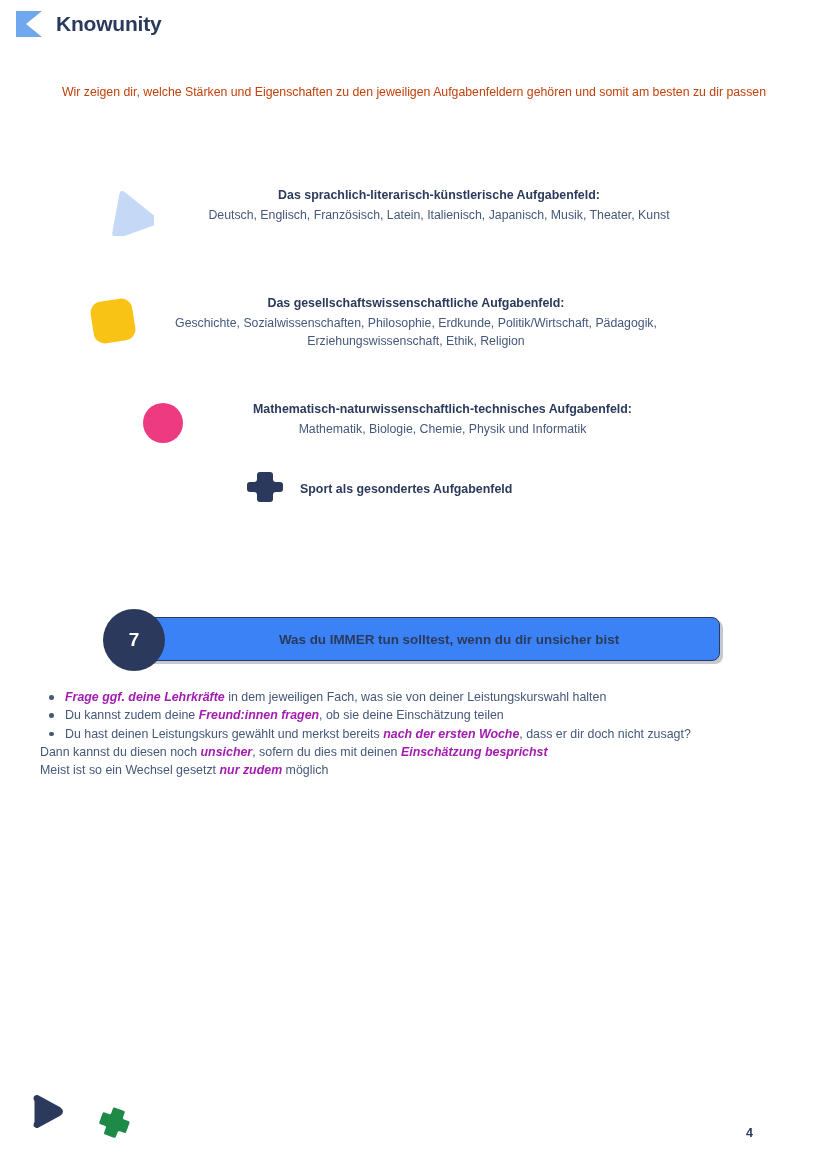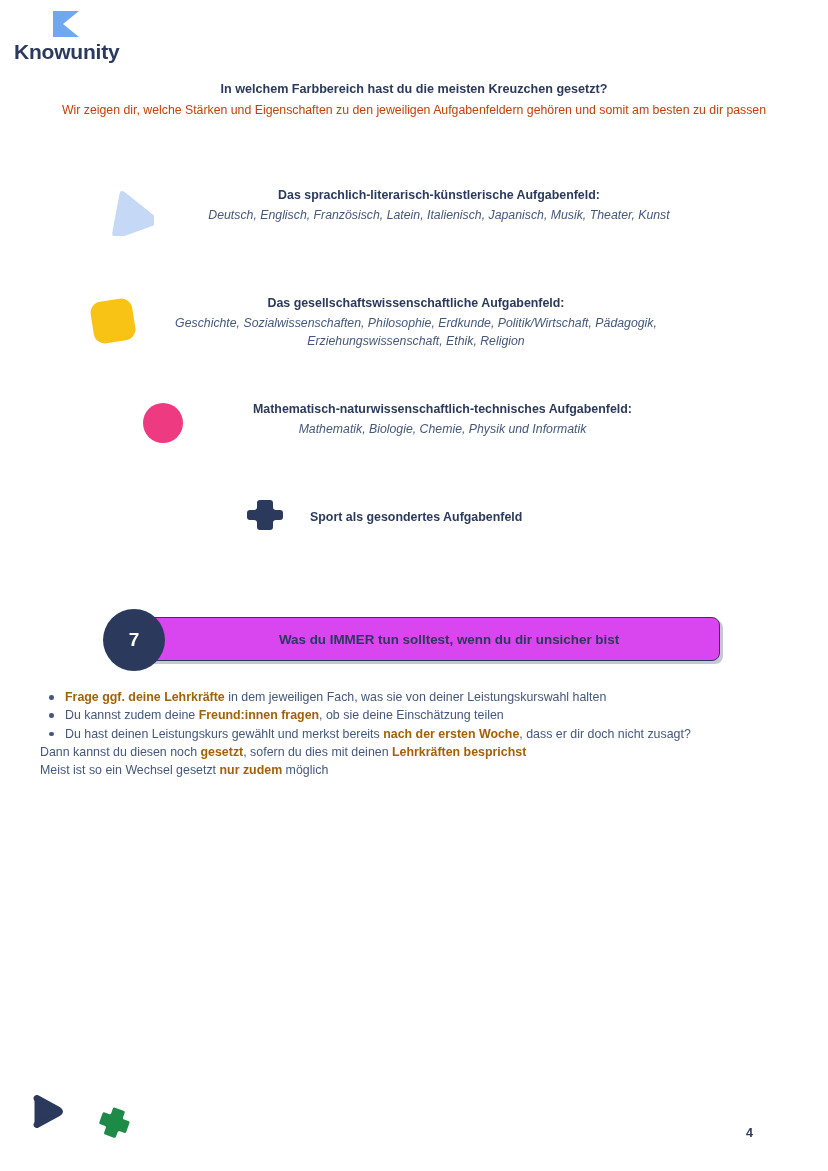--- a/index.html
+++ b/index.html
@@ -21,22 +21,21 @@
     height: 1171px;
   }
 
   
   .logo-row {
     position: absolute;
     left: 14px;
     top: 8px;
     display: flex;
     align-items: center;
-    gap: 0;
-    flex-direction: column;
+    gap: 10px;
   }
   .logo-mark {
     width: 32px;
     height: 32px;
     position: relative;
   }
   .logo-text {
     font-size: 21px;
     font-weight: bold;
     color: #2b3a5c;
@@ -83,21 +82,20 @@
     font-size: 12.4px;
     font-weight: bold;
     color: #2b3a5c;
     line-height: 18px;
   }
   .field-subjects {
     font-size: 12.3px;
     color: #45587a;
     line-height: 18px;
     margin-top: 2px;
-    font-style: italic;
   }
 
   
   .shape-square {
     width: 42px;
     height: 42px;
     background: #f9c315;
     border-radius: 11px;
     transform: rotate(-9deg);
   }
@@ -107,24 +105,24 @@
     width: 40px;
     height: 40px;
     background: #ee3a80;
     border-radius: 50%;
   }
 
   
   .sport-row {
     position: absolute;
     left: 246px;
-    top: 496px;
+    top: 468px;
     display: flex;
     align-items: center;
-    gap: 26px;
+    gap: 16px;
   }
   .sport-label {
     font-size: 12.4px;
     font-weight: bold;
     color: #2b3a5c;
   }
 
   
   .banner {
     position: absolute;
@@ -134,21 +132,21 @@
     height: 62px;
   }
   .banner-box {
     position: absolute;
     left: 31px;
     top: 8px;
     width: 586px;
     height: 44px;
     border: 1.4px solid #2b3a5c;
     border-radius: 8px;
-    background: #d946ef;
+    background: #3b82f6;
     box-shadow: 3px 3px 0 rgba(43,58,92,0.28);
     display: flex;
     align-items: center;
     justify-content: center;
     box-sizing: border-box;
   }
   .banner-title {
     font-size: 13.4px;
     font-weight: bold;
     color: #2b3a5c;
@@ -200,21 +198,22 @@
     background: #45587a;
     border-radius: 50%;
   }
   .plain-line {
     font-size: 12.4px;
     line-height: 18.3px;
     color: #45587a;
   }
   b, .b {
     font-weight: bold;
-    color: #a16207;
+    color: #a21caf;
+    font-style: italic;
   }
 
   
   .foot-play {
     position: absolute;
     left: 29px;
     top: 1094px;
     width: 36px;
     height: 36px;
   }
@@ -246,21 +245,20 @@
         <polygon points="28,3 12,16 28,29" fill="#ffffff"></polygon>
         <polygon points="26,5 12,16 26,27" fill="#2b3a5c" opacity="0"></polygon>
         <path d="M27,4 L13,16 L27,28 L21,28 L7.5,16 L21,4 Z" fill="#2b3a5c" opacity="0"></path>
         <polygon points="27.5,4 14,16 27.5,28" fill="none" stroke="#2b3a5c" stroke-width="0"></polygon>
       </svg>
     </div>
     <div class="logo-text">Knowunity</div>
   </div>
 
   <div class="intro">
-    <div class="intro-title">In welchem Farbbereich hast du die meisten Kreuzchen gesetzt?</div>
     <div class="intro-sub">Wir zeigen dir, welche Stärken und Eigenschaften zu den jeweiligen Aufgabenfeldern gehören und somit am besten zu dir passen</div>
   </div>
 
   <div class="field-block" style="left:104px; top:186px; width:620px;">
     <div class="field-shape-wrap" style="margin-top:2px;">
       <svg width="50" height="48" viewBox="0 0 50 48">
         <g transform="rotate(-20 25 24)">
           <path d="M25 5 L45 38 Q47 42 42 42 L8 42 Q3 42 5.5 38 Z" fill="#c5d8f5" stroke="#c5d8f5" stroke-width="6" stroke-linejoin="round"></path>
         </g>
       </svg>
@@ -306,21 +304,21 @@
     </div>
     <div class="banner-badge">7</div>
   </div>
 
   <div class="body-block">
     <ul class="bullet-list">
       <li><span class="b">Frage ggf. deine Lehrkräfte</span><span> in dem jeweiligen Fach, was sie von deiner Leistungskurswahl halten</span></li>
       <li><span>Du kannst zudem deine </span><span class="b">Freund:innen fragen</span><span>, ob sie deine Einschätzung teilen</span></li>
       <li><span>Du hast deinen Leistungskurs gewählt und merkst bereits </span><span class="b">nach der ersten Woche</span><span>, dass er dir doch nicht zusagt?</span></li>
     </ul>
-    <div class="plain-line"><span>Dann kannst du diesen noch </span><span class="b">gesetzt</span><span>, sofern du dies mit deinen </span><span class="b">Lehrkräften besprichst</span></div>
+    <div class="plain-line"><span>Dann kannst du diesen noch </span><span class="b">unsicher</span><span>, sofern du dies mit deinen </span><span class="b">Einschätzung besprichst</span></div>
     <div class="plain-line"><span>Meist ist so ein Wechsel gesetzt </span><span class="b">nur zudem</span><span> möglich</span></div>
   </div>
 
   <div class="foot-play">
     <svg width="36" height="36" viewBox="0 0 36 36">
       <path d="M8 6 Q6 4 8 3.5 L30 15.5 Q33 17.5 30 19.5 L8 31.5 Q6 31 8 29 Z" fill="#2b3a5c" stroke="#2b3a5c" stroke-width="5" stroke-linejoin="round"></path>
     </svg>
   </div>
   <div class="foot-cross">
     <svg width="34" height="34" viewBox="0 0 38 38">

